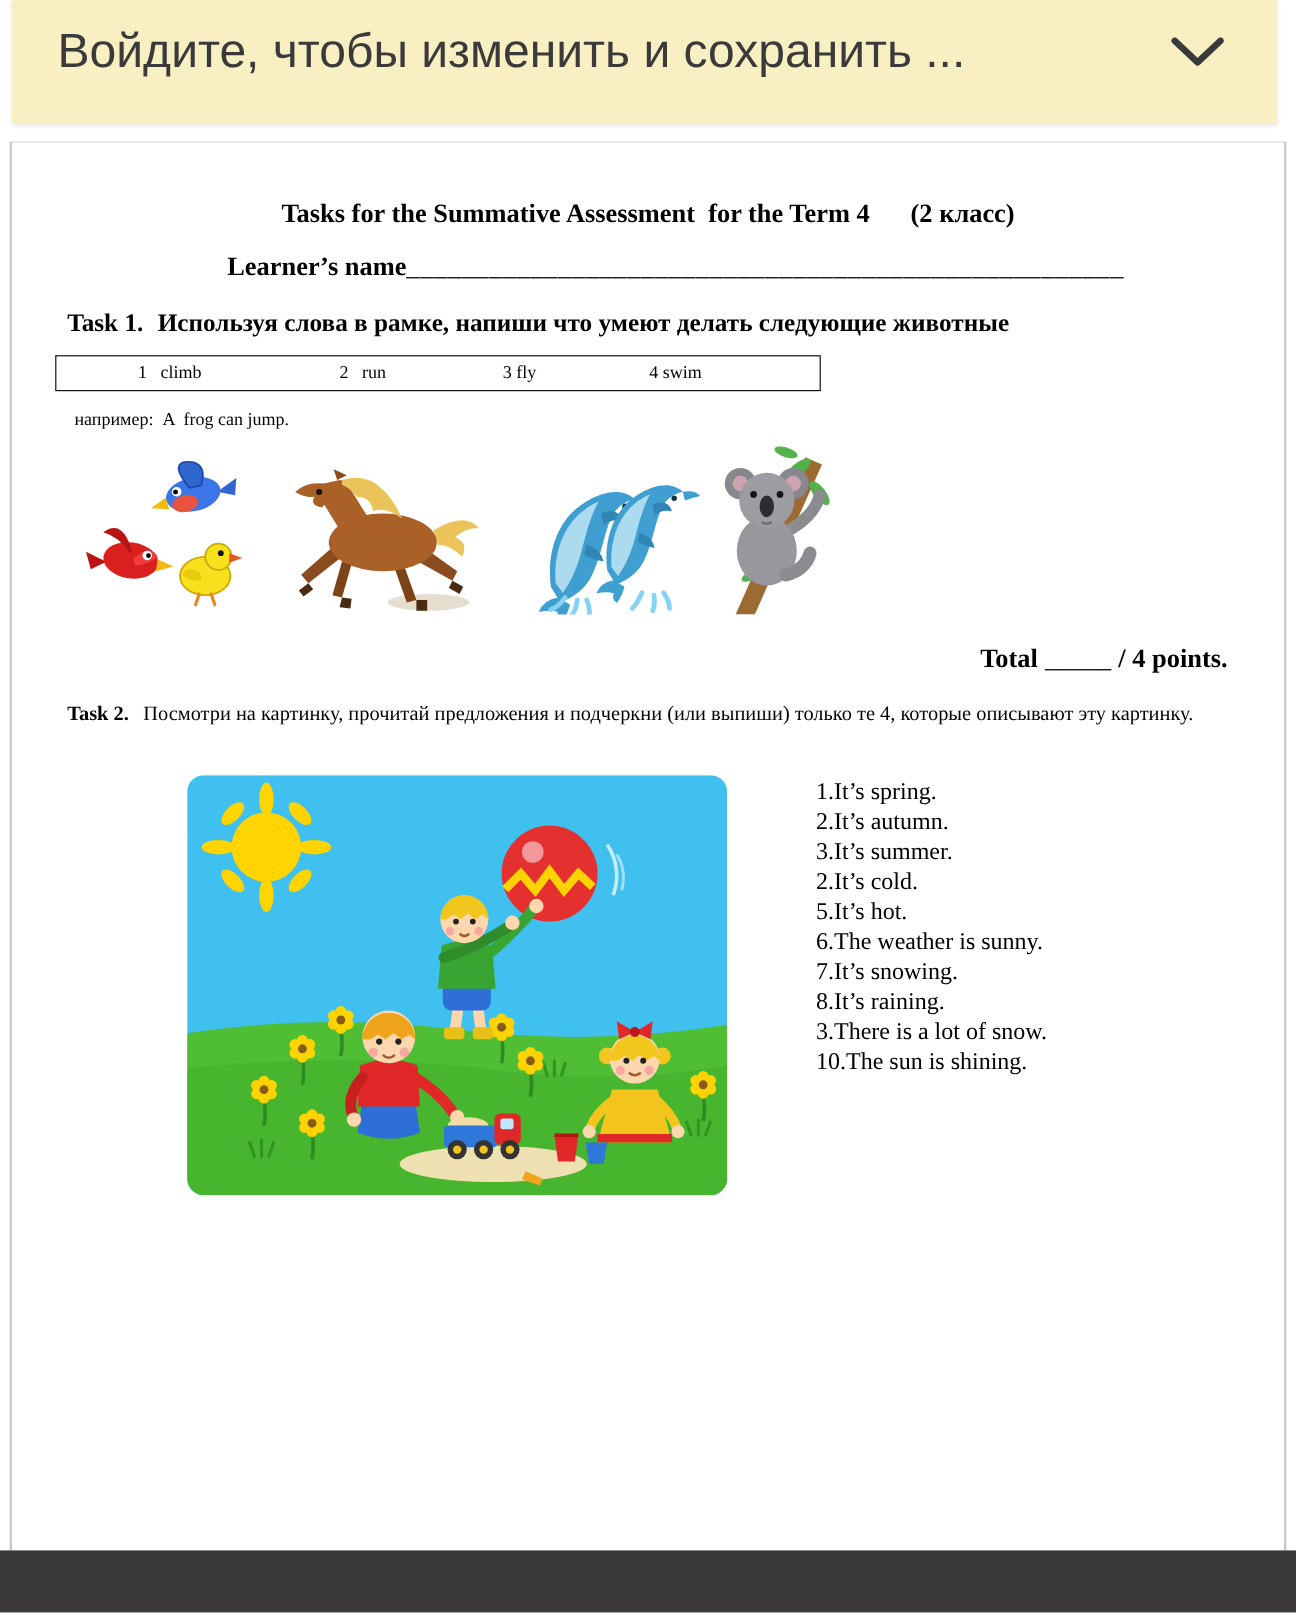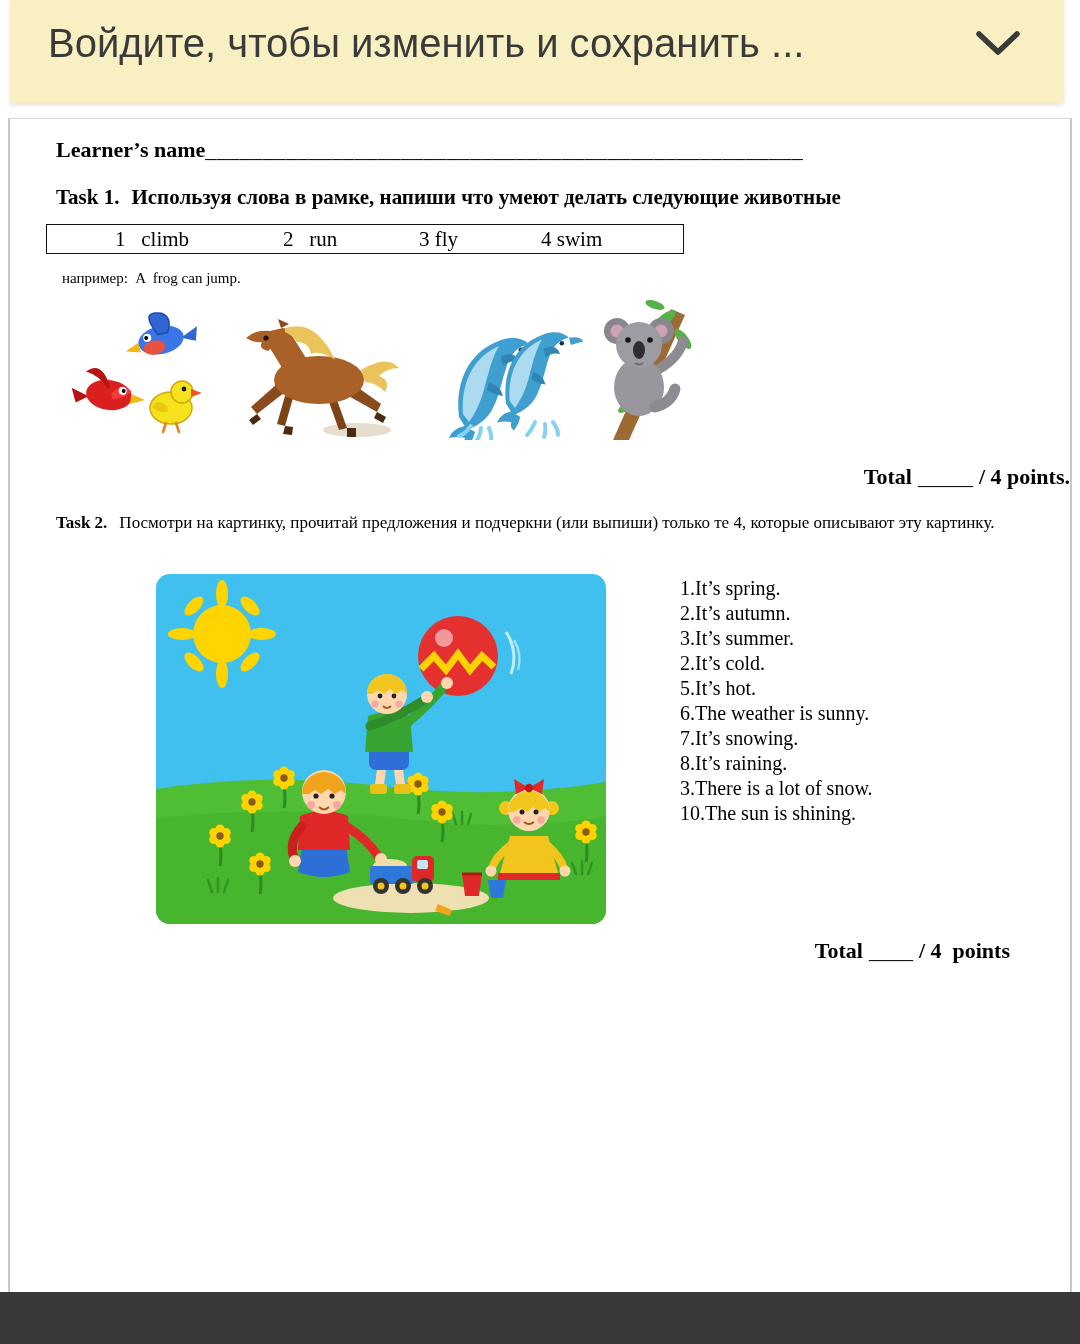--- a/index.html
+++ b/index.html
@@ -18,40 +18,40 @@
   
   .page { position:absolute; top:118px; left:8px; right:8px; bottom:52px;
           background:#ffffff; border-left:2px solid #c8c8c8; border-right:2px solid #c8c8c8;
           border-top:1px solid #dadada; overflow:hidden; }
 
   .b { font-weight:bold; }
   .pre { white-space:pre-wrap; }
 
   .doc-title { margin-top:46px; display:flex; justify-content:center; gap:34px;
                font-size:22px; font-weight:bold; }
-  .learner-line { margin:18px 0 0 46px; font-size:22px; white-space:nowrap; }
+  .learner-line { margin:18px 0 0 46px; font-size:22px; white-space:nowrap;text-align:center; }
   .learner-blank { font-weight:normal; letter-spacing:0.5px; }
 
   .task-line { margin:22px 0 0 46px; font-size:21px; }
   .task-line .instr { margin-left:12px;font-weight:bold; }
 
   .word-box { margin:14px 0 0 36px; width:638px; height:30px; border:1.5px solid #111;
-              display:flex; align-items:center; padding-left:68px; font-size:21px; }
+              display:flex; align-items:center; padding-left:68px; font-size:15px; }
   .wb-1 { width:168px; } .wb-2 { width:136px; } .wb-3 { width:122px; }
 
   .example-line { margin:16px 0 0 52px; font-size:15px; }
 
   .images-row { margin-top:8px; padding-left:59px; display:flex; align-items:flex-end; }
   .img-horse   { margin-left:20px; }
   .img-dolph   { margin-left:45px; }
   .img-koala   { margin-left:15px; }
 
   .total-line { text-align:right; font-size:22px; font-weight:bold; white-space:nowrap; }
   .total-line .blank { font-weight:normal; margin:0 6px; }
-  .total1 { margin-top:24px; }
+  .total1 { margin-top:24px; padding-right:47px; }
   .total2 { margin-top:14px; padding-right:60px; }
   .total3 { margin-top:34px; padding-right:60px; }
 
   .task2-para { margin:18px 48px 0 46px; font-size:17px; line-height:30px; }
   .task2-para .instr { margin-left:12px; }
 
   .content-row { margin-top:36px; display:flex; padding-left:146px; }
   .scene { border-radius:14px; display:block; }
   .sentences { margin-left:74px; padding-top:2px; font-size:20px; line-height:25px; }
 
@@ -67,20 +67,24 @@
     <span class="banner-text">Войдите, чтобы изменить и сохранить ...</span>
     <span class="banner-chevron">
       <svg width="46" height="26" viewBox="0 0 46 26">
         <path d="M4 3 L23 21 L42 3" fill="none" stroke="#3a3a3a" stroke-width="5.5" stroke-linecap="round" stroke-linejoin="round"></path>
       </svg>
     </span>
   </div>
 
   <div class="page">
 
+    <div class="doc-title">
+      <span class="pre">Tasks for the Summative Assessment  for the Term 4</span>
+      <span>(2 класс)</span>
+    </div>
 
     <div class="learner-line">
       <span class="b">Learner’s name</span><span class="learner-blank">____________________________________________________</span>
     </div>
 
     <div class="task-line">
       <span class="b">Task 1.</span><span class="instr">Используя слова в рамке, напиши что умеют делать следующие животные</span>
     </div>
 
     <div class="word-box">
@@ -336,21 +340,18 @@
         <div>2.It’s cold.</div>
         <div>5.It’s hot.</div>
         <div>6.The weather is sunny.</div>
         <div>7.It’s snowing.</div>
         <div>8.It’s raining.</div>
         <div>3.There is a lot of snow.</div>
         <div>10.The sun is shining.</div>
       </div>
     </div>
 
-    <div class="total-line total2">
-      <span>Total</span><span class="blank">____</span><span class="pre">/ 4  points</span>
-    </div>
 
 
   </div>
 
   <div class="bottom-bar"></div>
 </div>
 
 </body></html>

